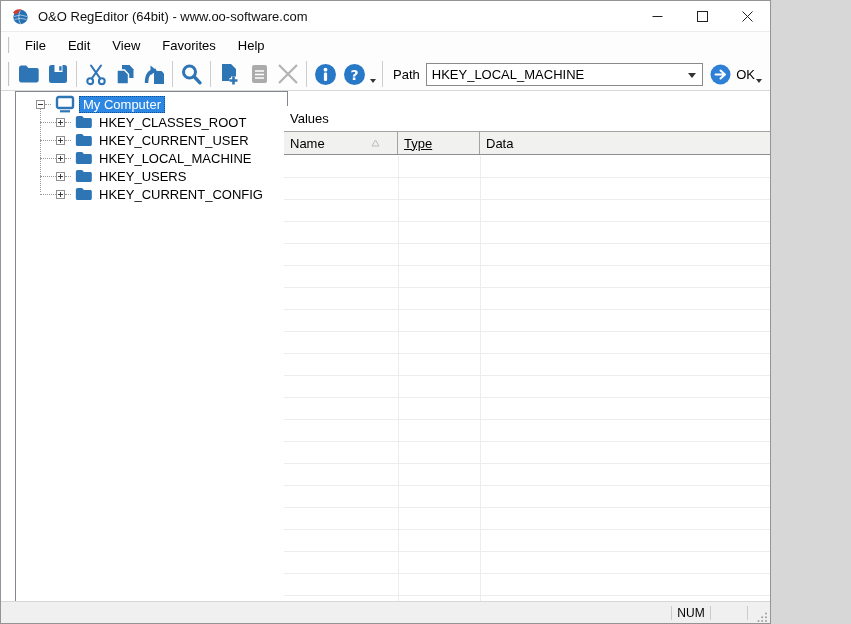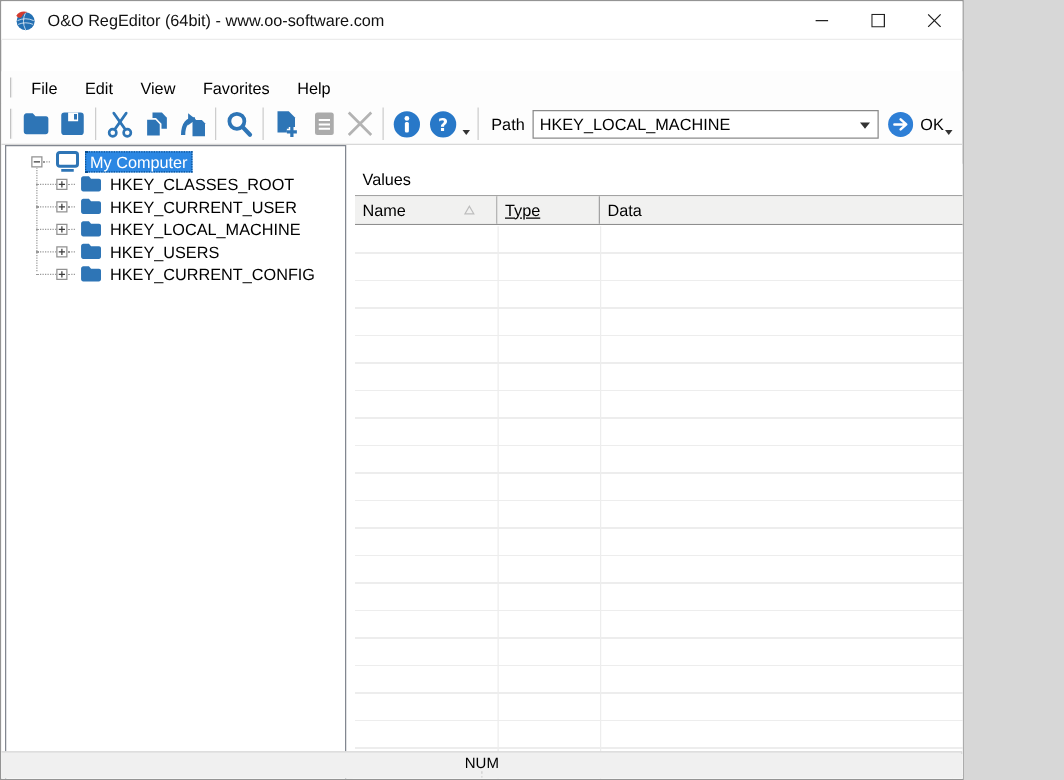--- a/index.html
+++ b/index.html
@@ -8,38 +8,38 @@
     position:relative; width:771px; height:624px; background:#ffffff;
     border:1px solid #949494; overflow:hidden; font-size:13px; color:#000;
   }
   
   .titlebar { height:31px; display:flex; align-items:center; border-bottom:1px solid #ececec; background:#fff; }
   .app-icon { margin:0 9px 0 10px; width:18px; height:18px; flex:0 0 auto; }
   .title-text { font-size:13px; color:#111; white-space:nowrap; }
   .caption-buttons { margin-left:auto; display:flex; height:100%; }
   .cap-btn { width:45px; height:100%; display:flex; align-items:center; justify-content:center; cursor:default; }
   
-  .menubar { height:26px; display:flex; align-items:center; background:#fdfdfd; padding-left:4px;margin-top:25px; }
+  .menubar { height:26px; display:flex; align-items:center; background:#fdfdfd; padding-left:4px; }
   .grip { width:1px; height:16px; border-left:1px solid #c3c3c3; border-right:1px solid #f5f5f5; margin:0 4px 0 3px; }
   .menu-item { padding:3px 11px; font-size:13px; cursor:default; }
   
   .toolbar { height:33px; display:flex; align-items:center; background:#fdfdfd; border-bottom:1px solid #d8d8d8; padding:0 6px 0 4px; }
   .toolbar .grip { height:24px; }
   .tb-btn { width:29px; height:28px; display:flex; align-items:center; justify-content:center; border-radius:2px; }
   .tb-sep { width:1px; height:26px; background:#cdcdcd; margin:0 4px; }
   .overflow-caret { width:0; height:0; border-left:3.5px solid transparent; border-right:3.5px solid transparent; border-top:4px solid #333; align-self:flex-end; margin:0 2px 7px 1px; }
   .path-label { margin:0 6px 0 6px; font-size:13px; }
   .path-combo { flex:1; height:23px; border:1px solid #8a8a8a; background:#fff; display:flex; align-items:center; position:relative; }
   .path-value { padding-left:5px; font-size:13px; }
   .combo-caret { position:absolute; right:6px; top:9px; width:0; height:0; border-left:4px solid transparent; border-right:4px solid transparent; border-top:5px solid #333; }
   .ok-group { display:flex; align-items:center; margin-left:7px; }
   .ok-label { font-size:13px; margin-left:5px; }
   
   .content { position:relative; height:512px; background:#fff; }
-  .tree-panel { position:absolute; left:3px; top:0; width:273px; height:512px; border:1px solid #828790; background:#fff; overflow:hidden; }
+  .tree-panel { position:absolute; left:14px; top:0; width:273px; height:512px; border:1px solid #828790; background:#fff; overflow:hidden; }
   .tree { position:relative; padding-top:3px; }
   .vline { position:absolute; left:24px; top:14px; height:86px; border-left:1px dotted #9a9a9a; }
   .tree-row { display:flex; align-items:center; height:18px; white-space:nowrap; }
   .tree-row.root { padding-left:20px; }
   .tree-row.child { padding-left:24px; }
   .hstub { width:16px; height:1px; border-top:1px dotted #9a9a9a; flex:0 0 auto; }
   .hstub.short { width:6px; }
   .expander { position:relative; width:9px; height:9px; border:1px solid #919191; background:#fff; flex:0 0 auto; }
   .expander::before { content:""; position:absolute; left:1px; top:3px; width:5px; height:1px; background:#3c3c3c; }
   .expander.plus::after { content:""; position:absolute; left:3px; top:1px; width:1px; height:5px; background:#3c3c3c; }
@@ -55,21 +55,21 @@
   .vt-col { border-right:1px solid #a3a3a3; display:flex; align-items:center; padding-left:6px; font-size:13px; background:#f1f1f0;gap:28px; }
   .vt-col.c-name { width:114px; }
   .vt-col.c-type { width:82px;text-decoration:underline; }
   .vt-col.c-data { width:334px; }
   .vt-col.c-blank { flex:1; border-right:none; }
   .sort-arrow { margin-left:18px; }
   .vt-body { position:absolute; top:25px; bottom:0; left:0; right:0;
     background:repeating-linear-gradient(to bottom, #ffffff 0 21px, #ededed 21px 22px); }
   .vt-vline { position:absolute; top:0; bottom:0; width:1px; background:#ededed; }
   
-  .statusbar { position:absolute; left:0; right:0; bottom:0; height:22px; background:#f0f0f0; border-top:1px solid #d7d7d7; display:flex; align-items:center; font-size:12px;flex-direction:column; }
+  .statusbar { position:absolute; left:0; right:0; bottom:0; height:22px; background:#f0f0f0; border-top:1px solid #d7d7d7; display:flex; align-items:center; font-size:12px; }
   .sb-sep { width:1px; height:14px; background:#cbcbcb; }
   .sb-num { width:38px; text-align:center; font-size:12px; }
   .sb-gap1 { margin-left:auto; }
   .sb-space { width:36px; height:100%; }
   .sb-grip { margin-left:8px; margin-right:2px; align-self:flex-end; }
 </style>
 </head>
 <body>
 
 <div class="window">

